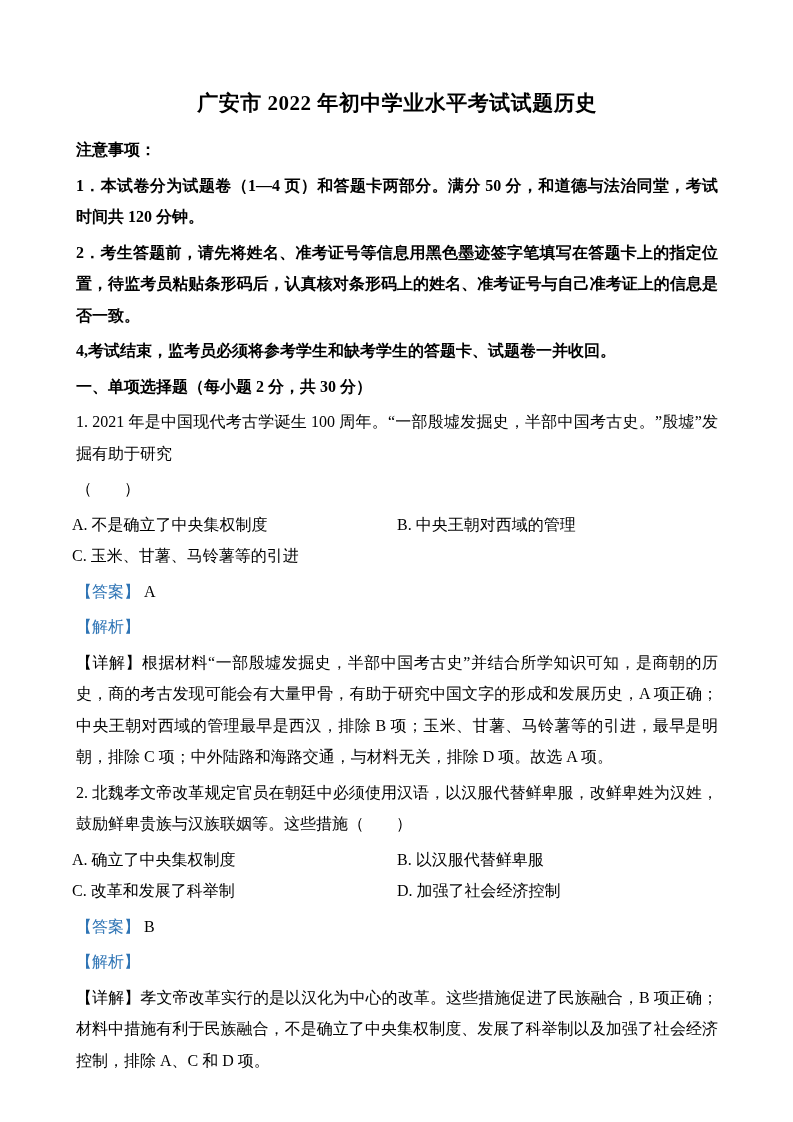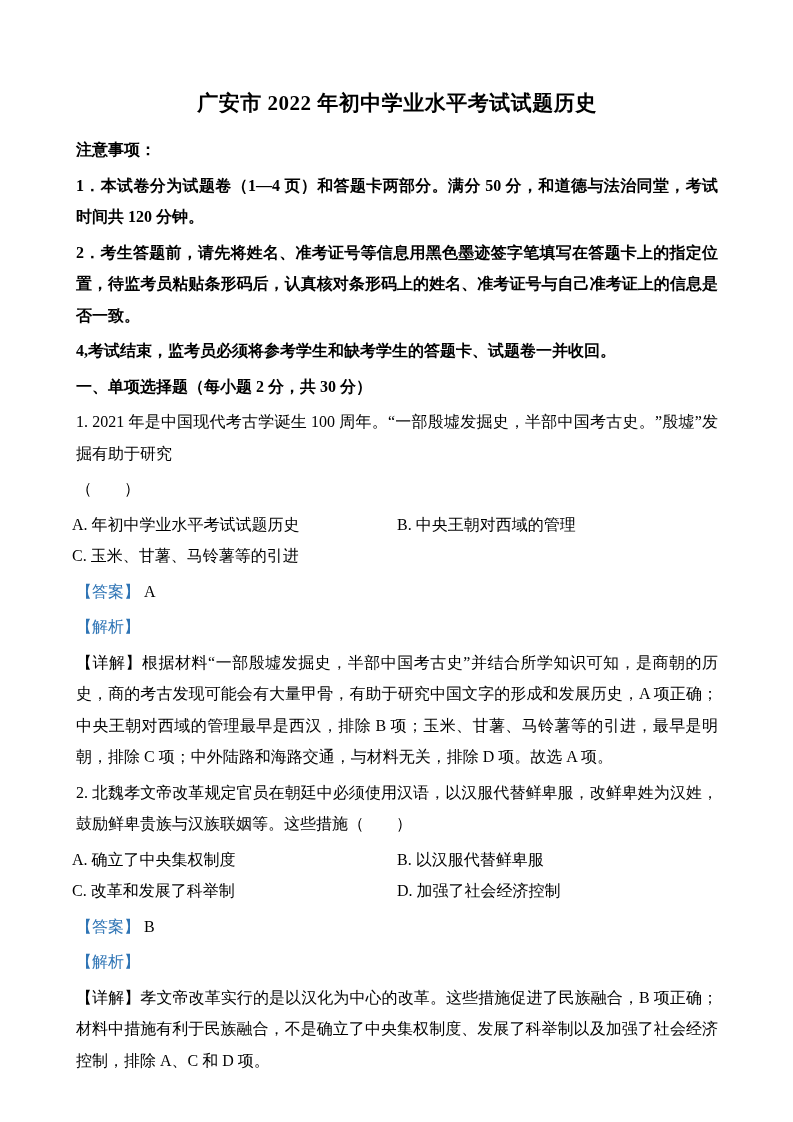--- a/index.html
+++ b/index.html
@@ -45,21 +45,21 @@
   <p class="bold just">1．本试卷分为试题卷（1—4 页）和答题卡两部分。满分 50 分，和道德与法治同堂，考试时间共 120 分钟。</p>
   <p class="bold just">2．考生答题前，请先将姓名、准考证号等信息用黑色墨迹签字笔填写在答题卡上的指定位置，待监考员粘贴条形码后，认真核对条形码上的姓名、准考证号与自己准考证上的信息是否一致。</p>
   <p class="bold just">4,考试结束，监考员必须将参考学生和缺考学生的答题卡、试题卷一并收回。</p>
 
   <p class="bold">一、单项选择题（每小题 2 分，共 30 分）</p>
 
   <div>
     <p class="just">1. 2021 年是中国现代考古学诞生 100 周年。“一部殷墟发掘史，半部中国考古史。”殷墟”发掘有助于研究</p>
     <p>（　　）</p>
     <div class="opts">
-      <span>A. 年初中学业水平考试试题历史</span>
+      <span>A. 不是确立了中央集权制度</span>
       <span>B. 中央王朝对西域的管理</span>
     </div>
     <div class="opts">
       <span>C. 玉米、甘薯、马铃薯等的引进</span>
     </div>
     <p><span class="blue">【答案】</span><span class="ans-val">A</span></p>
     <p><span class="blue">【解析】</span></p>
     <p class="just"><span>【详解】</span><span>根据材料“一部殷墟发掘史，半部中国考古史”并结合所学知识可知，是商朝的历史，商的考古发现可能会有大量甲骨，有助于研究中国文字的形成和发展历史，A 项正确；中央王朝对西域的管理最早是西汉，排除 B 项；玉米、甘薯、马铃薯等的引进，最早是明朝，排除 C 项；中外陆路和海路交通，与材料无关，排除 D 项。故选 A 项。</span></p>
   </div>
 

